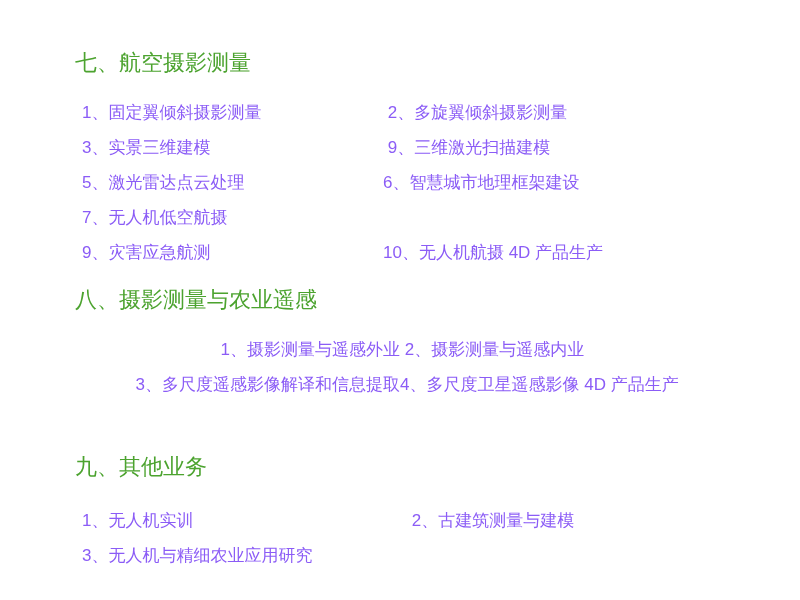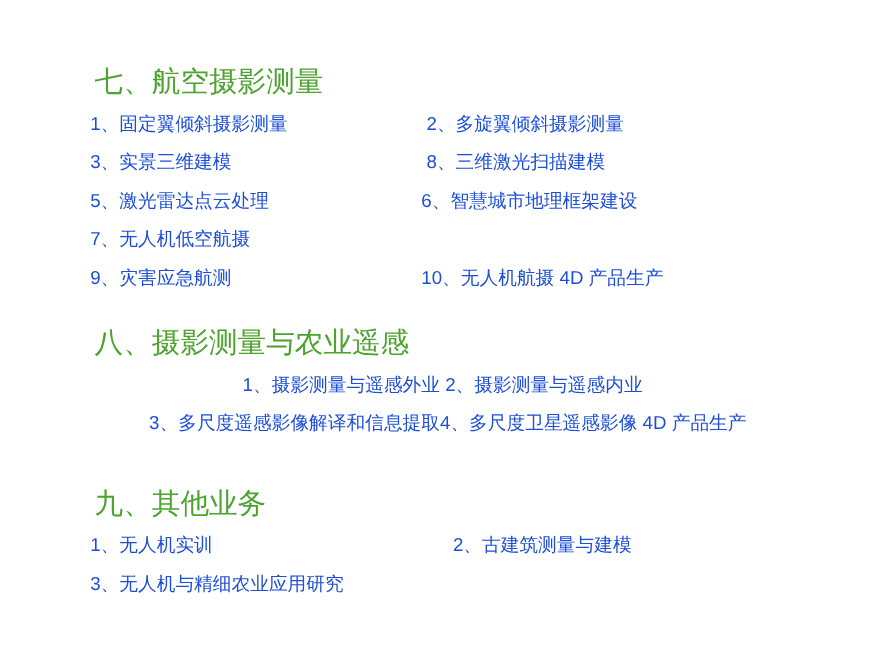--- a/index.html
+++ b/index.html
@@ -11,60 +11,60 @@
     position: relative;
     width: 800px;
     height: 600px;
     background: #ffffff;
     overflow: hidden;
     font-family: "Liberation Sans", sans-serif;
   }
   .heading {
     position: absolute;
     left: 75px;
-    margin: 11px;
-    font-size: 26px;
+    margin: 0;
+    font-size: 22px;
     line-height: 28px;
     font-weight: 400;
     color: #4ca32f;
     white-space: pre;
   }
   .list {
     position: absolute;
     left: 82px;
   }
   .row {
     display: flex;
     height: 35px;
     align-items: center;
   }
   .cell {
     font-size: 17px;
     line-height: 35px;
-    color: #1d4ed8;
+    color: #8b5cf6;
     white-space: pre;
   }
   .sec7 .c1 { width: 301px; }
   .sec8 .c1 { width: 318px; text-align: right; }
   .sec9 .c1 { width: 325px; }
 </style>
 </head>
 <body>
 
 <div class="slide">
 
   <h2 class="heading" style="top:49px">七、航空摄影测量</h2>
   <div class="list sec7" style="top:95px">
     <div class="row">
       <div class="cell c1">1、固定翼倾斜摄影测量</div>
       <div class="cell"> 2、多旋翼倾斜摄影测量</div>
     </div>
     <div class="row">
       <div class="cell c1">3、实景三维建模</div>
-      <div class="cell"> 8、三维激光扫描建模</div>
+      <div class="cell"> 9、三维激光扫描建模</div>
     </div>
     <div class="row">
       <div class="cell c1">5、激光雷达点云处理</div>
       <div class="cell">6、智慧城市地理框架建设</div>
     </div>
     <div class="row">
       <div class="cell c1">7、无人机低空航摄</div>
     </div>
     <div class="row">
       <div class="cell c1">9、灾害应急航测</div>
@@ -77,22 +77,22 @@
     <div class="row">
       <div class="cell c1">1、摄影测量与遥感外业</div>
       <div class="cell"> 2、摄影测量与遥感内业</div>
     </div>
     <div class="row">
       <div class="cell c1">3、多尺度遥感影像解译和信息提取</div>
       <div class="cell">4、多尺度卫星遥感影像 4D 产品生产</div>
     </div>
   </div>
 
-  <h2 class="heading" style="top:432px">九、其他业务</h2>
-  <div class="list sec9" style="top:478px">
+  <h2 class="heading" style="top:453px">九、其他业务</h2>
+  <div class="list sec9" style="top:503px">
     <div class="row">
       <div class="cell c1">1、无人机实训</div>
       <div class="cell"> 2、古建筑测量与建模</div>
     </div>
     <div class="row">
       <div class="cell c1">3、无人机与精细农业应用研究</div>
     </div>
   </div>
 
 </div>

